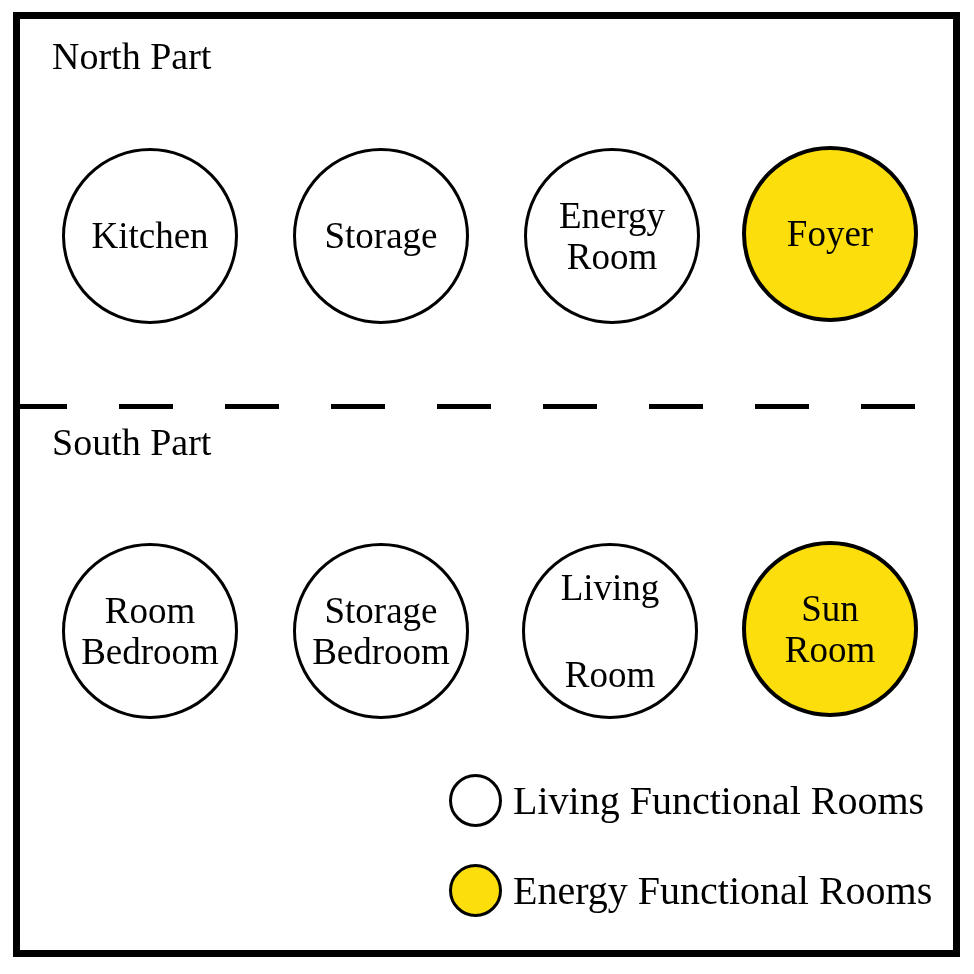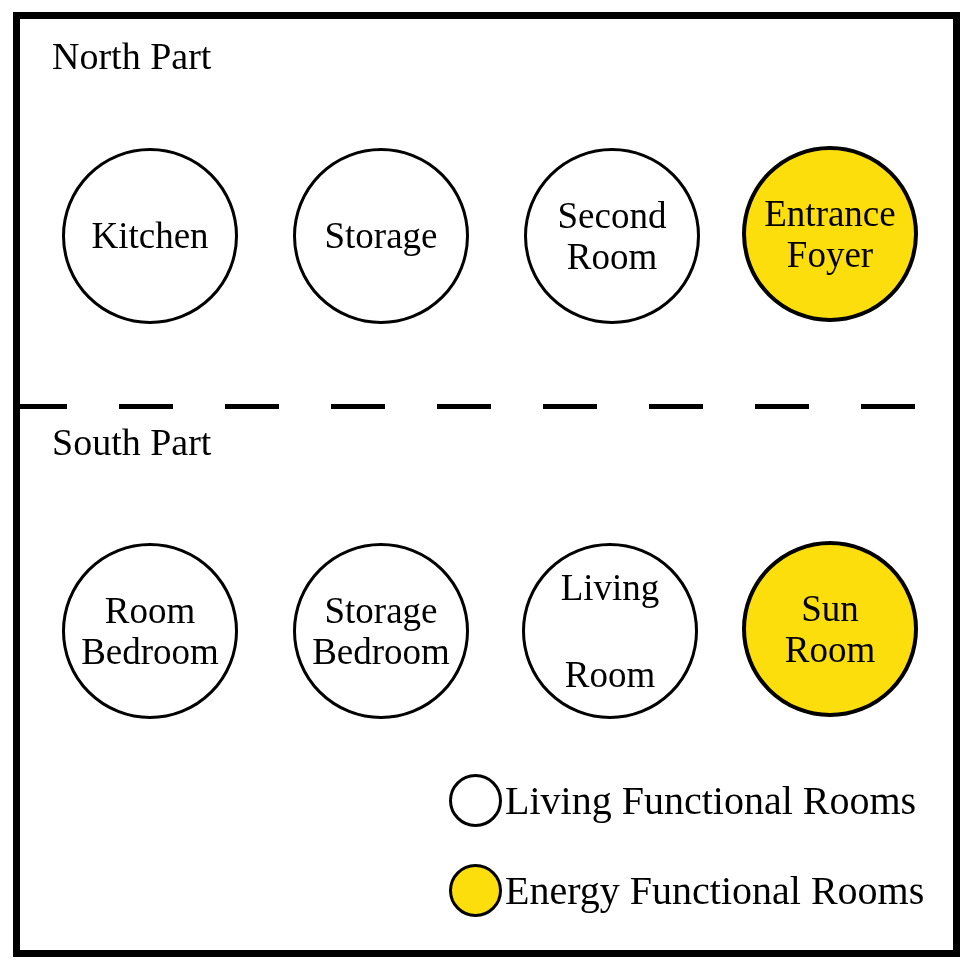--- a/index.html
+++ b/index.html
@@ -71,21 +71,21 @@
   
   .pos-main-bedroom   { left: 62px;  top: 543px; }
   .pos-second-bedroom { left: 293px; top: 543px; }
   .pos-living-room    { left: 522px; top: 543px; gap: 46px; }
   .pos-sun-room       { left: 742px; top: 541px; }
 
   .legend-item {
     position: absolute;
     display: flex;
     align-items: center;
-    gap: 3px;
+    gap: 11px;
     white-space: nowrap;
   }
   .legend-item-living { left: 449px; top: 774px; }
   .legend-item-energy { left: 449px; top: 864px; }
   .legend-swatch {
     width: 53px;
     height: 53px;
     border: 3px solid #000000;
     border-radius: 50%;
     box-sizing: border-box;
@@ -115,26 +115,25 @@
     <span>Kitchen</span>
     <span></span>
   </div>
 
   <div class="room living pos-bathroom">
     <span>Storage</span>
     <span></span>
   </div>
 
   <div class="room living pos-storage-room">
-    <span>Second</span>
+    <span>Energy</span>
     <span>Room</span>
   </div>
 
   <div class="room energy pos-entrance-foyer">
-    <span>Entrance</span>
     <span>Foyer</span>
   </div>
 
   <div class="room living pos-main-bedroom">
     <span>Room</span>
     <span>Bedroom</span>
   </div>
 
   <div class="room living pos-second-bedroom">
     <span>Storage</span>

